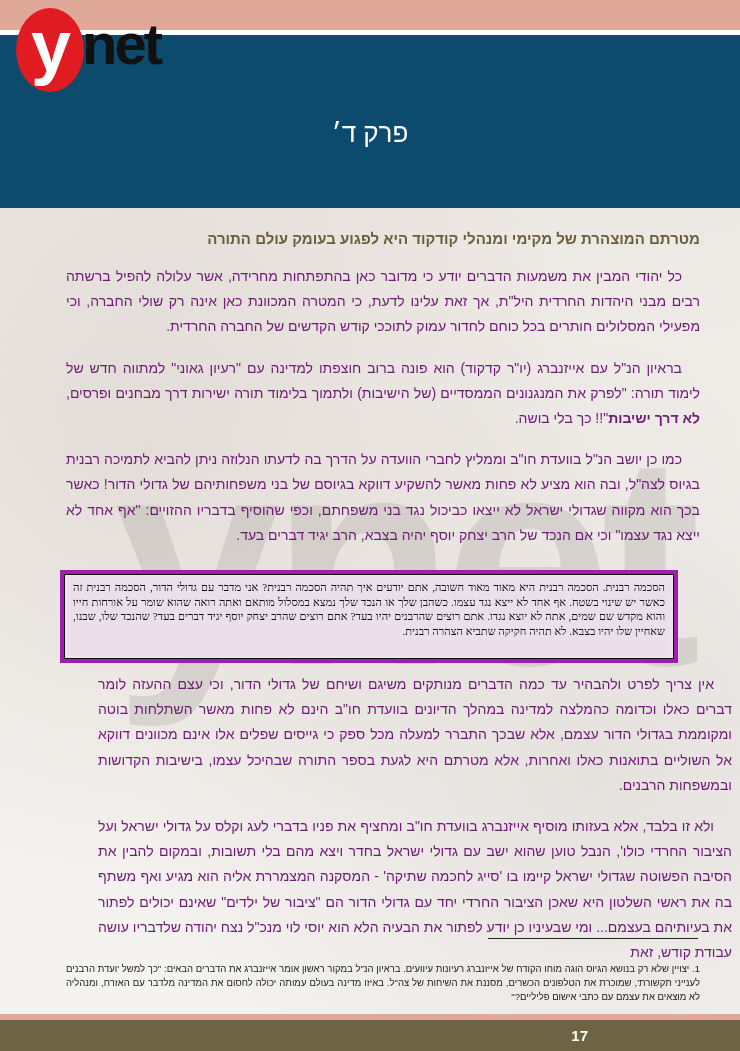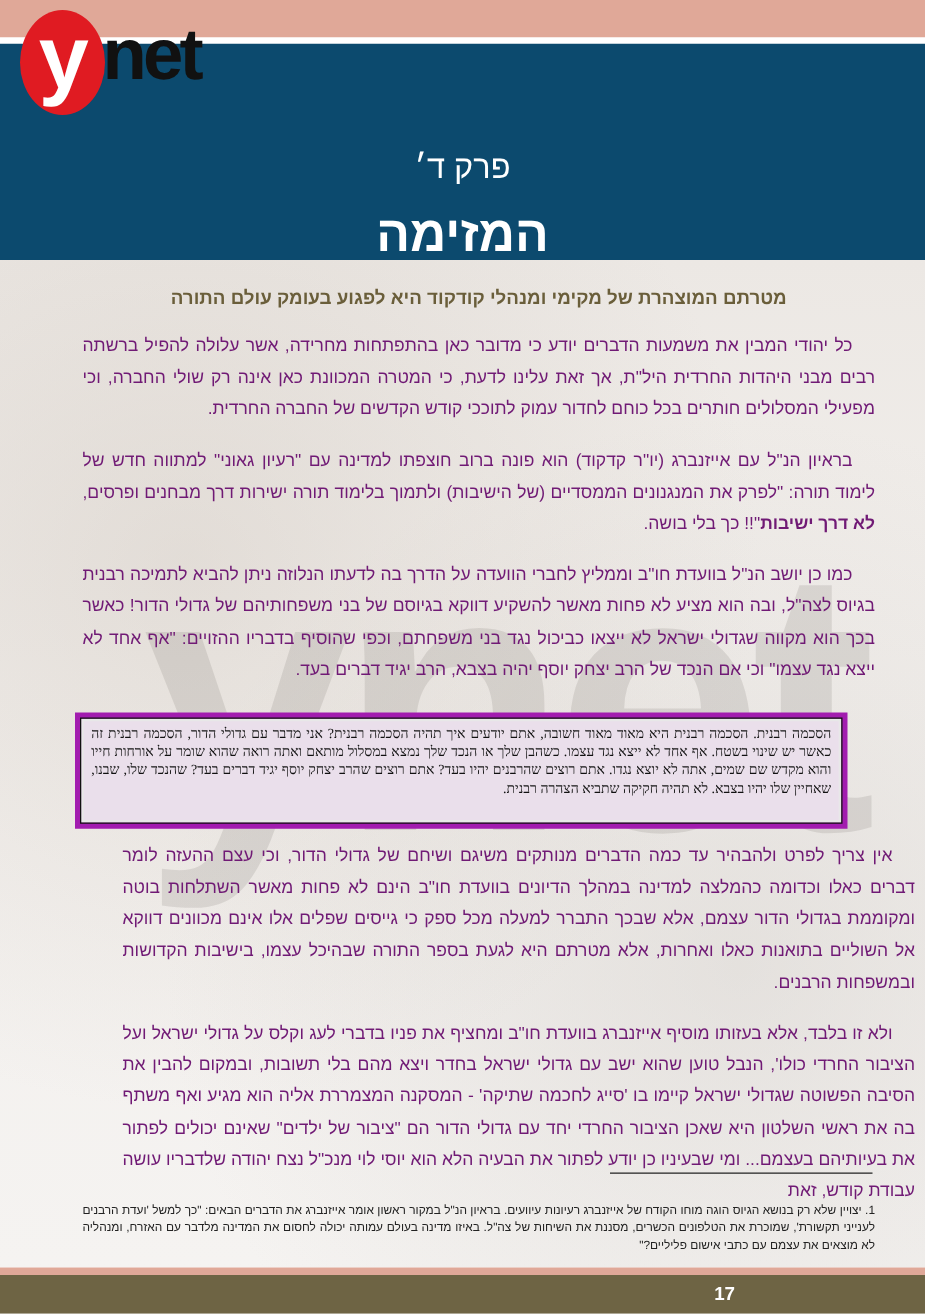--- a/index.html
+++ b/index.html
@@ -65,21 +65,21 @@
     font-size: 300px; font-weight: bold; line-height: 320px; letter-spacing: -10px;
     pointer-events: none;
     margin-left: 44px;
   }
 
   .article {
     position: absolute; left: 66px; top: 226px; width: 634px;
     direction: rtl; text-align: justify;
   }
   .subhead {
-    color: #6a5e3a; font-size: 15px; font-weight: bold; text-align: center;
+    color: #6a5e3a; font-size: 15px; font-weight: bold; 
     line-height: 26px; margin-bottom: 12px;
     font-family: "Liberation Sans", sans-serif;
   }
   .para {
     font-size: 14px; line-height: 25.2px; text-indent: 18px;
     margin-bottom: 16px; color: #701a75;
     font-family: "Liberation Sans", sans-serif;
   }
   .para b { font-weight: bold; }
 
@@ -123,21 +123,20 @@
     font-family: "Liberation Sans", sans-serif;
   }
 </style>
 </head>
 <body>
 
 <div class="top-band"></div>
 <div class="top-divider"></div>
 <div class="header-band">
   <div class="chapter-label">פרק ד׳</div>
-  <div class="chapter-title">המזימה</div>
 </div>
 
 <div class="logo">
   <div class="circle"></div>
   <div class="y">y</div>
   <div class="net">net</div>
 </div>
 
 <div class="content-bg"></div>
 <div class="watermark">ynet</div>

